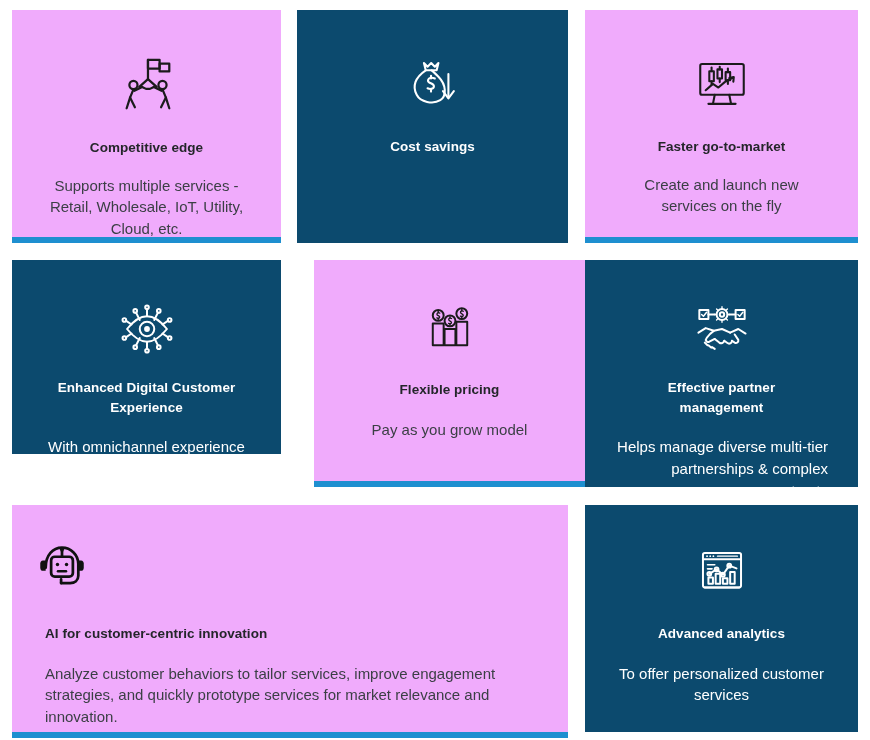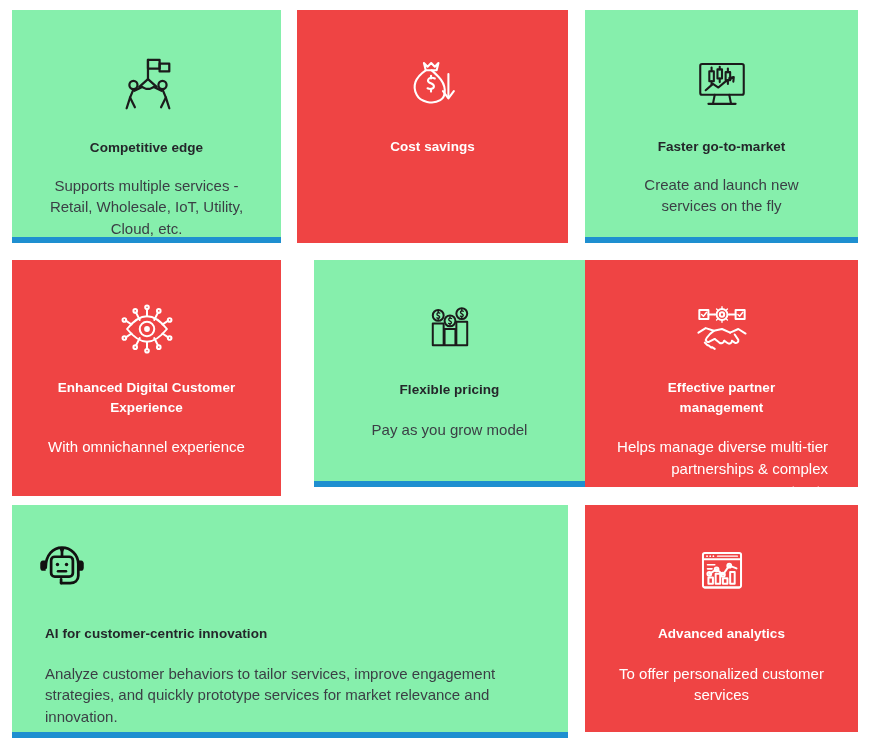--- a/index.html
+++ b/index.html
@@ -24,24 +24,24 @@
   .card {
     position: absolute;
     box-sizing: border-box;
     display: flex;
     flex-direction: column;
     align-items: center;
     overflow: hidden;
   }
 
   .card.gray {
-    background: #86efac;
+    background: #f0abfc;
   }
   .card.blue {
-    background: #ef4444;
+    background: #0c4a6e;
   }
 
   
   .card.gray .accent-bar {
     position: absolute;
     left: 0;
     right: 0;
     bottom: 0;
     height: 6px;
     background: #1e8fd0;
@@ -149,21 +149,21 @@
           <line x1="38.5" y1="29" x2="38.5" y2="33"></line>
         <path d="M14 40 L22 33 L28 37 L35 31 L44 26"></path>
         <path d="M40 26.5 L45 25.5 L44.5 30.5"></path>
       </svg>
     </span>
     <div class="card-title" style="margin-top:25px;">Faster go-to-market</div>
     <div class="card-desc" style="margin-top:17px; max-width:200px;">Create and launch new services on the fly</div>
     <div class="accent-bar"></div>
   </div>
 
-  <div class="card blue centered" style="left:12px; top:260px; width:269px; height:236px; padding:28px 16px 0 16px;">
+  <div class="card blue centered" style="left:12px; top:260px; width:269px; height:194px; padding:28px 16px 0 16px;">
     <span class="card-icon" style="margin-top:12px;">
       <svg class="icon-svg" width="58" height="58" viewBox="0 0 64 64" fill="none" stroke="#ffffff" stroke-width="2.2" stroke-linecap="round" stroke-linejoin="round">
         <path d="M10 32 C18 22 26 18 32 18 C38 18 46 22 54 32 C46 42 38 46 32 46 C26 46 18 42 10 32 Z"></path>
         <circle cx="32" cy="32" r="8"></circle>
         <circle cx="32" cy="32" r="3.2" fill="#ffffff" stroke="none"></circle>
         <path d="M24 22 L20 14"></path>
           <circle cx="19" cy="12" r="2"></circle>
         <path d="M32 18 L32 10"></path>
           <circle cx="32" cy="8" r="2"></circle>
         <path d="M40 22 L44 14"></path>

